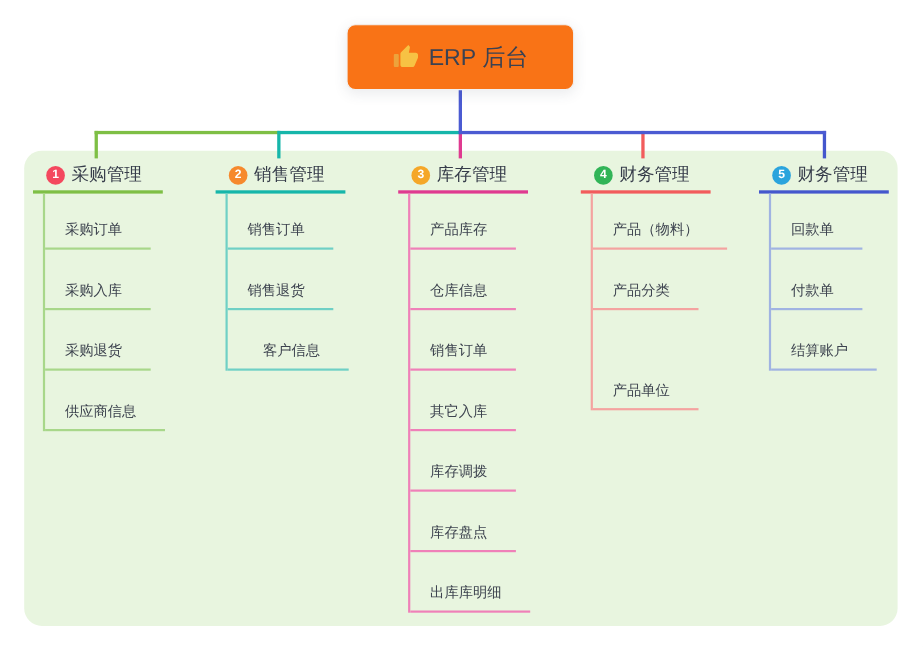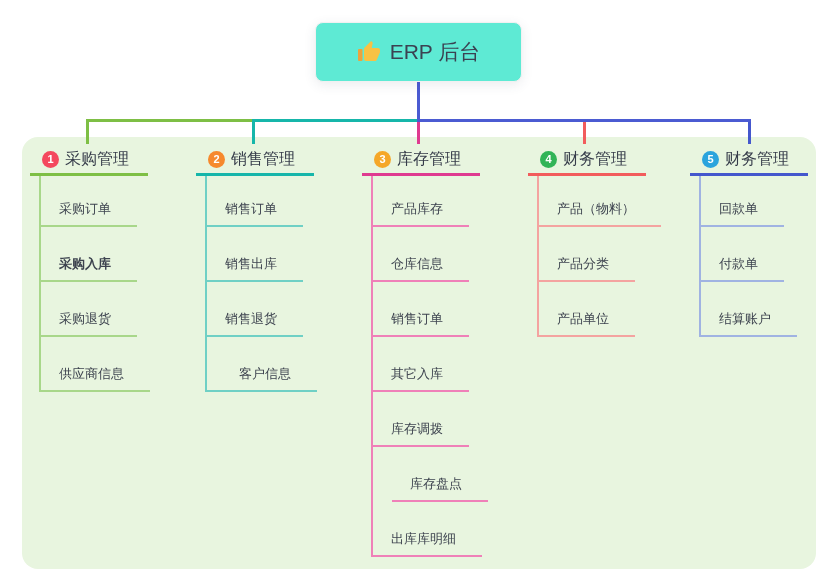--- a/index.html
+++ b/index.html
@@ -8,21 +8,21 @@
     background:#ffffff;
     font-family:"Liberation Sans","DejaVu Sans",sans-serif;
   }
   .panel {
     position:absolute; left:22px; top:137px; width:794px; height:432px;
     border-radius:16px;
   }
   .line { position:absolute; }
   .root-node {
     position:absolute; left:315px; top:22px; width:207px; height:60px;
-    background:#5eead4; border:1px solid #f1f1f1; border-radius:8px;
+    background:#f97316; border:1px solid #f1f1f1; border-radius:8px;
     box-shadow:0 3px 12px rgba(60,70,90,0.10);
     display:flex; align-items:center; justify-content:center; gap:9px;
     font-size:21px; font-weight:500; color:#3b4252; cursor:pointer;
     box-sizing:border-box;
   }
   .thumb-icon { display:flex; align-items:center; }
   .branch { position:absolute; width:118px; }
   .branch-title {
     display:flex; align-items:center; gap:6px;
     height:30px; width:118px; padding-left:12px; box-sizing:border-box;
@@ -76,42 +76,39 @@
   <div id="branches">
       <div class="branch" style="left: 30px; top: 146px;">
         <div class="branch-title" style="border-bottom-color: rgb(126, 191, 69);">
           <span class="badge" style="background: rgb(244, 72, 94);">1</span>
           <span>采购管理</span>
         </div>
         <div class="children" style="border-left-color: rgb(168, 215, 138);">
           <div class="child-item" style="border-bottom-color: rgb(168, 215, 138);">
             <span>采购订单</span>
           </div>
-          <div class="child-item" style="border-bottom-color: rgb(168, 215, 138); font-weight: bold;">
+          <div class="child-item" style="border-bottom-color: rgb(168, 215, 138);">
             <span>采购入库</span>
           </div>
           <div class="child-item" style="border-bottom-color: rgb(168, 215, 138);">
             <span>采购退货</span>
           </div>
           <div class="child-item" style="border-bottom-color: rgb(168, 215, 138);">
             <span>供应商信息</span>
           </div>
         </div>
       </div>
       <div class="branch" style="left: 196px; top: 146px;">
         <div class="branch-title" style="border-bottom-color: rgb(22, 182, 170);">
           <span class="badge" style="background: rgb(246, 137, 45);">2</span>
           <span>销售管理</span>
         </div>
         <div class="children" style="border-left-color: rgb(111, 208, 197);">
           <div class="child-item" style="border-bottom-color: rgb(111, 208, 197);">
             <span>销售订单</span>
-          </div>
-          <div class="child-item" style="border-bottom-color: rgb(111, 208, 197);">
-            <span>销售出库</span>
           </div>
           <div class="child-item" style="border-bottom-color: rgb(111, 208, 197);">
             <span>销售退货</span>
           </div>
           <div class="child-item" style="border-bottom-color: rgb(111, 208, 197); padding-left: 32px;">
             <span>客户信息</span>
           </div>
         </div>
       </div>
       <div class="branch" style="left: 362px; top: 146px;">
@@ -128,41 +125,41 @@
           </div>
           <div class="child-item" style="border-bottom-color: rgb(239, 128, 184);">
             <span>销售订单</span>
           </div>
           <div class="child-item" style="border-bottom-color: rgb(239, 128, 184); text-align: right;">
             <span>其它入库</span>
           </div>
           <div class="child-item" style="border-bottom-color: rgb(239, 128, 184);">
             <span>库存调拨</span>
           </div>
-          <div class="child-item" style="border-bottom-color: rgb(239, 128, 184); margin-left: 19px;">
+          <div class="child-item" style="border-bottom-color: rgb(239, 128, 184);">
             <span>库存盘点</span>
           </div>
           <div class="child-item" style="border-bottom-color: rgb(239, 128, 184);">
             <span>出库库明细</span>
           </div>
         </div>
       </div>
       <div class="branch" style="left: 528px; top: 146px;">
         <div class="branch-title" style="border-bottom-color: rgb(242, 92, 92);">
           <span class="badge" style="background: rgb(49, 180, 87);">4</span>
           <span>财务管理</span>
         </div>
         <div class="children" style="border-left-color: rgb(244, 163, 160);">
           <div class="child-item" style="border-bottom-color: rgb(244, 163, 160);">
             <span>产品（物料）</span>
           </div>
           <div class="child-item" style="border-bottom-color: rgb(244, 163, 160);">
             <span>产品分类</span>
           </div>
-          <div class="child-item" style="border-bottom-color: rgb(244, 163, 160);">
+          <div class="child-item" style="border-bottom-color: rgb(244, 163, 160); margin-top: 36px;">
             <span>产品单位</span>
           </div>
         </div>
       </div>
       <div class="branch" style="left: 690px; top: 146px;">
         <div class="branch-title" style="border-bottom-color: rgb(68, 87, 205);">
           <span class="badge" style="background: rgb(43, 164, 221);">5</span>
           <span>财务管理</span>
         </div>
         <div class="children" style="border-left-color: rgb(160, 179, 226);">

